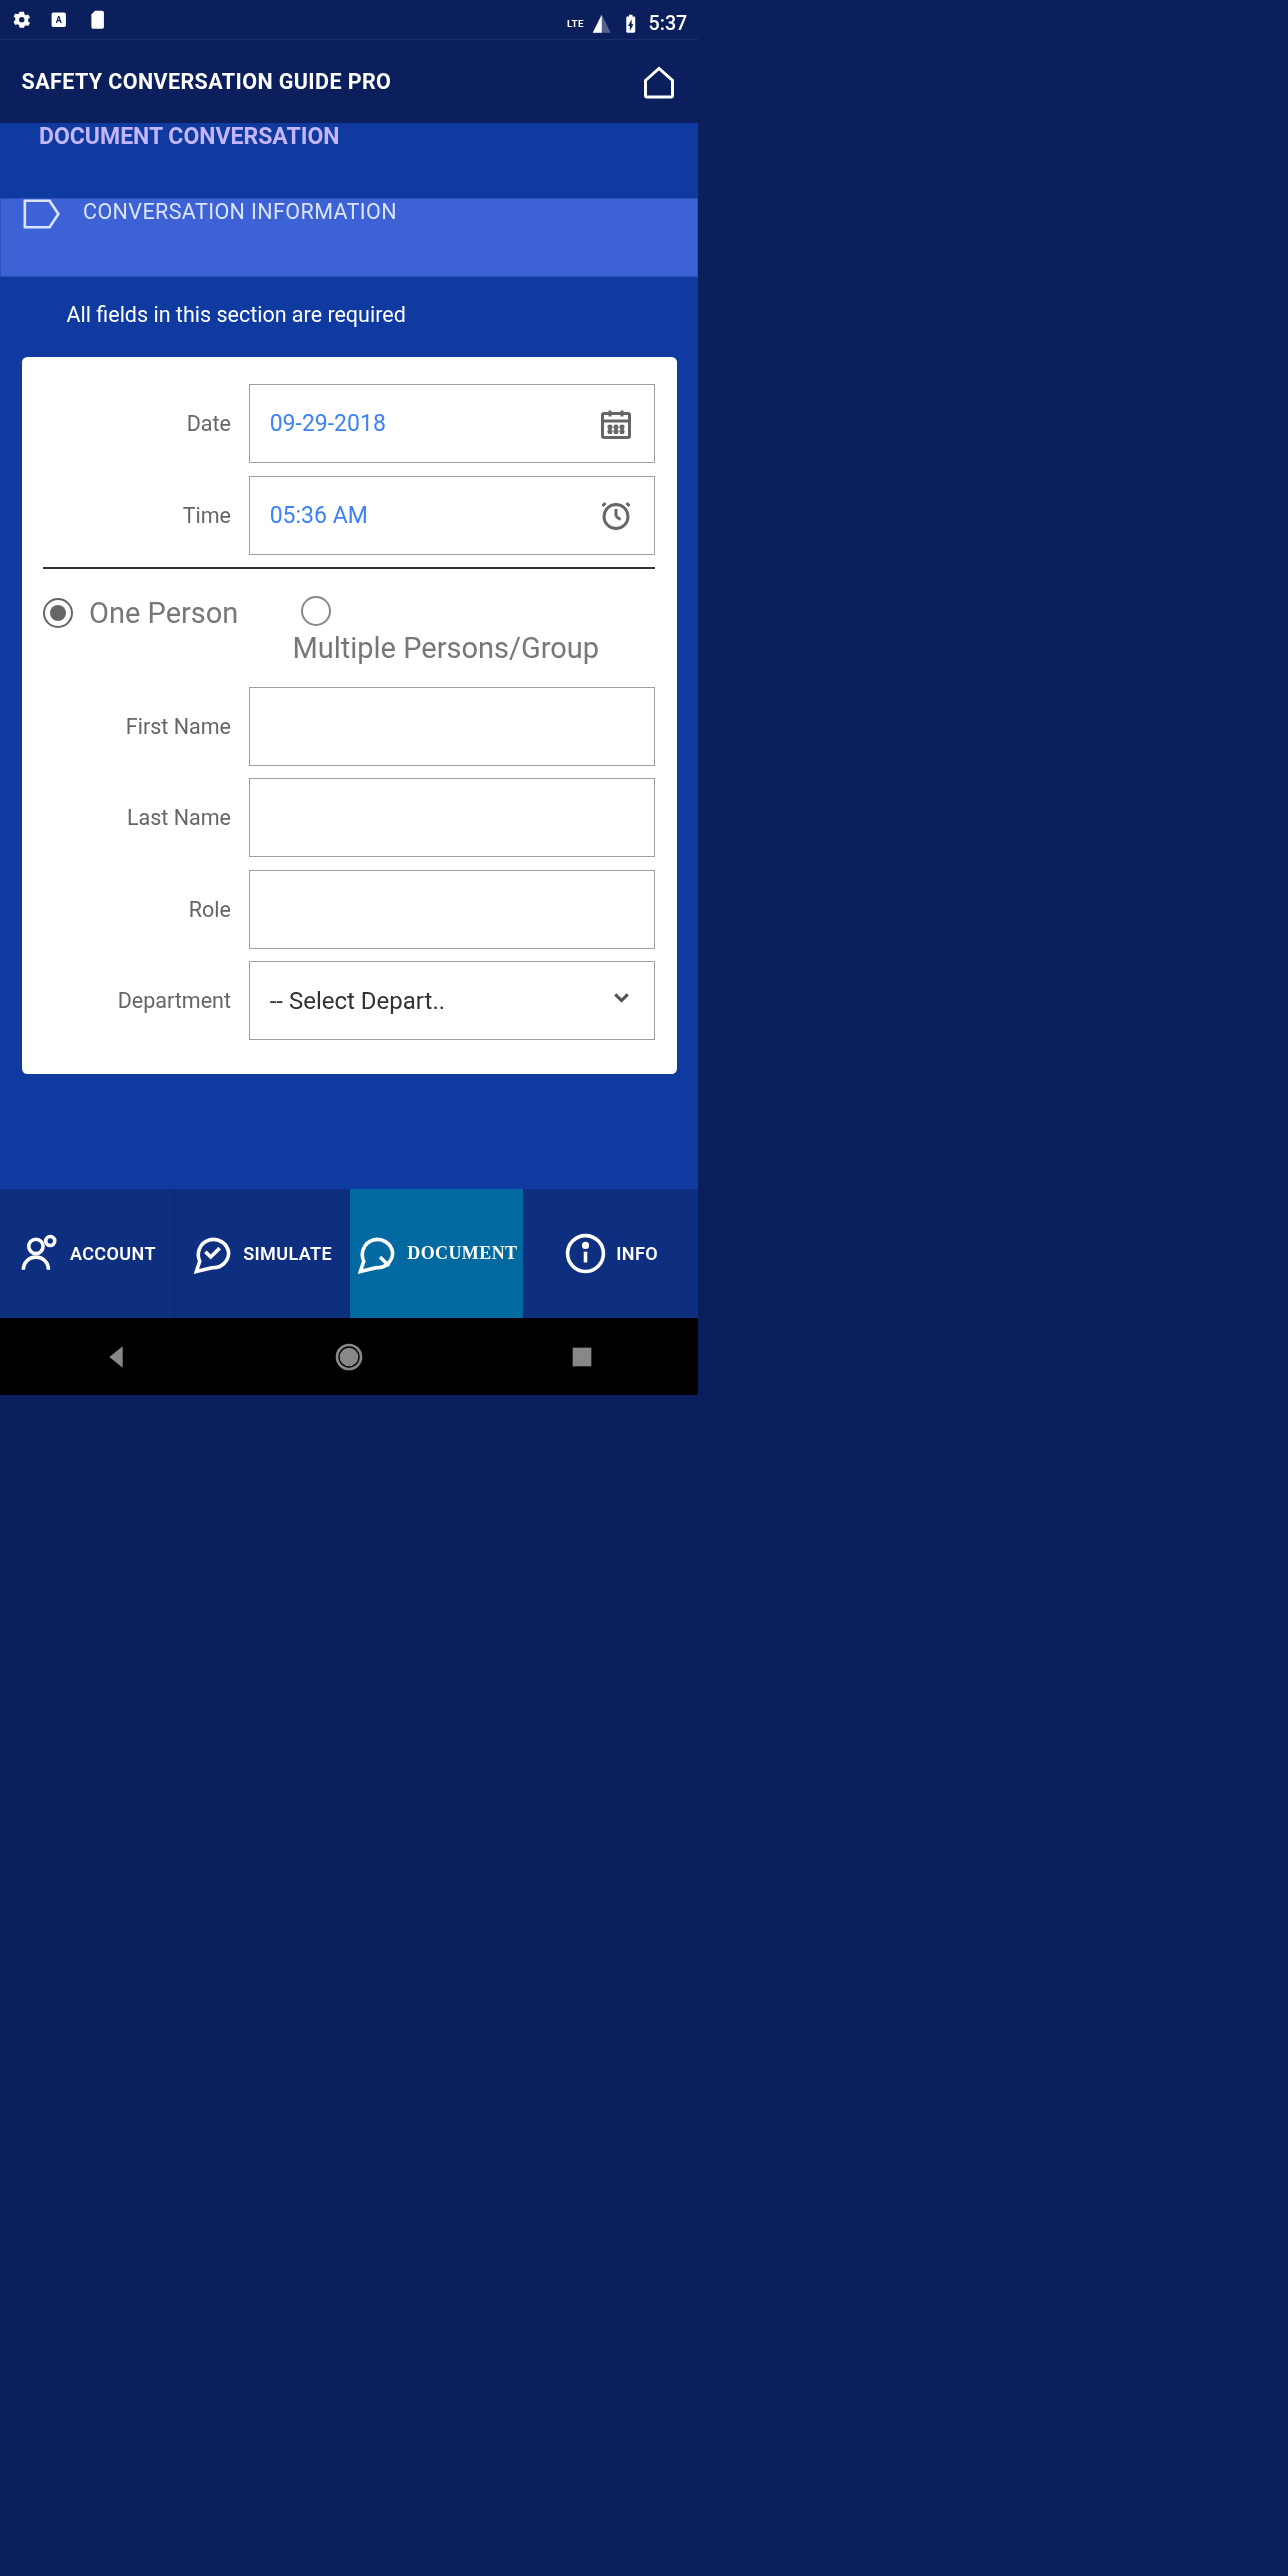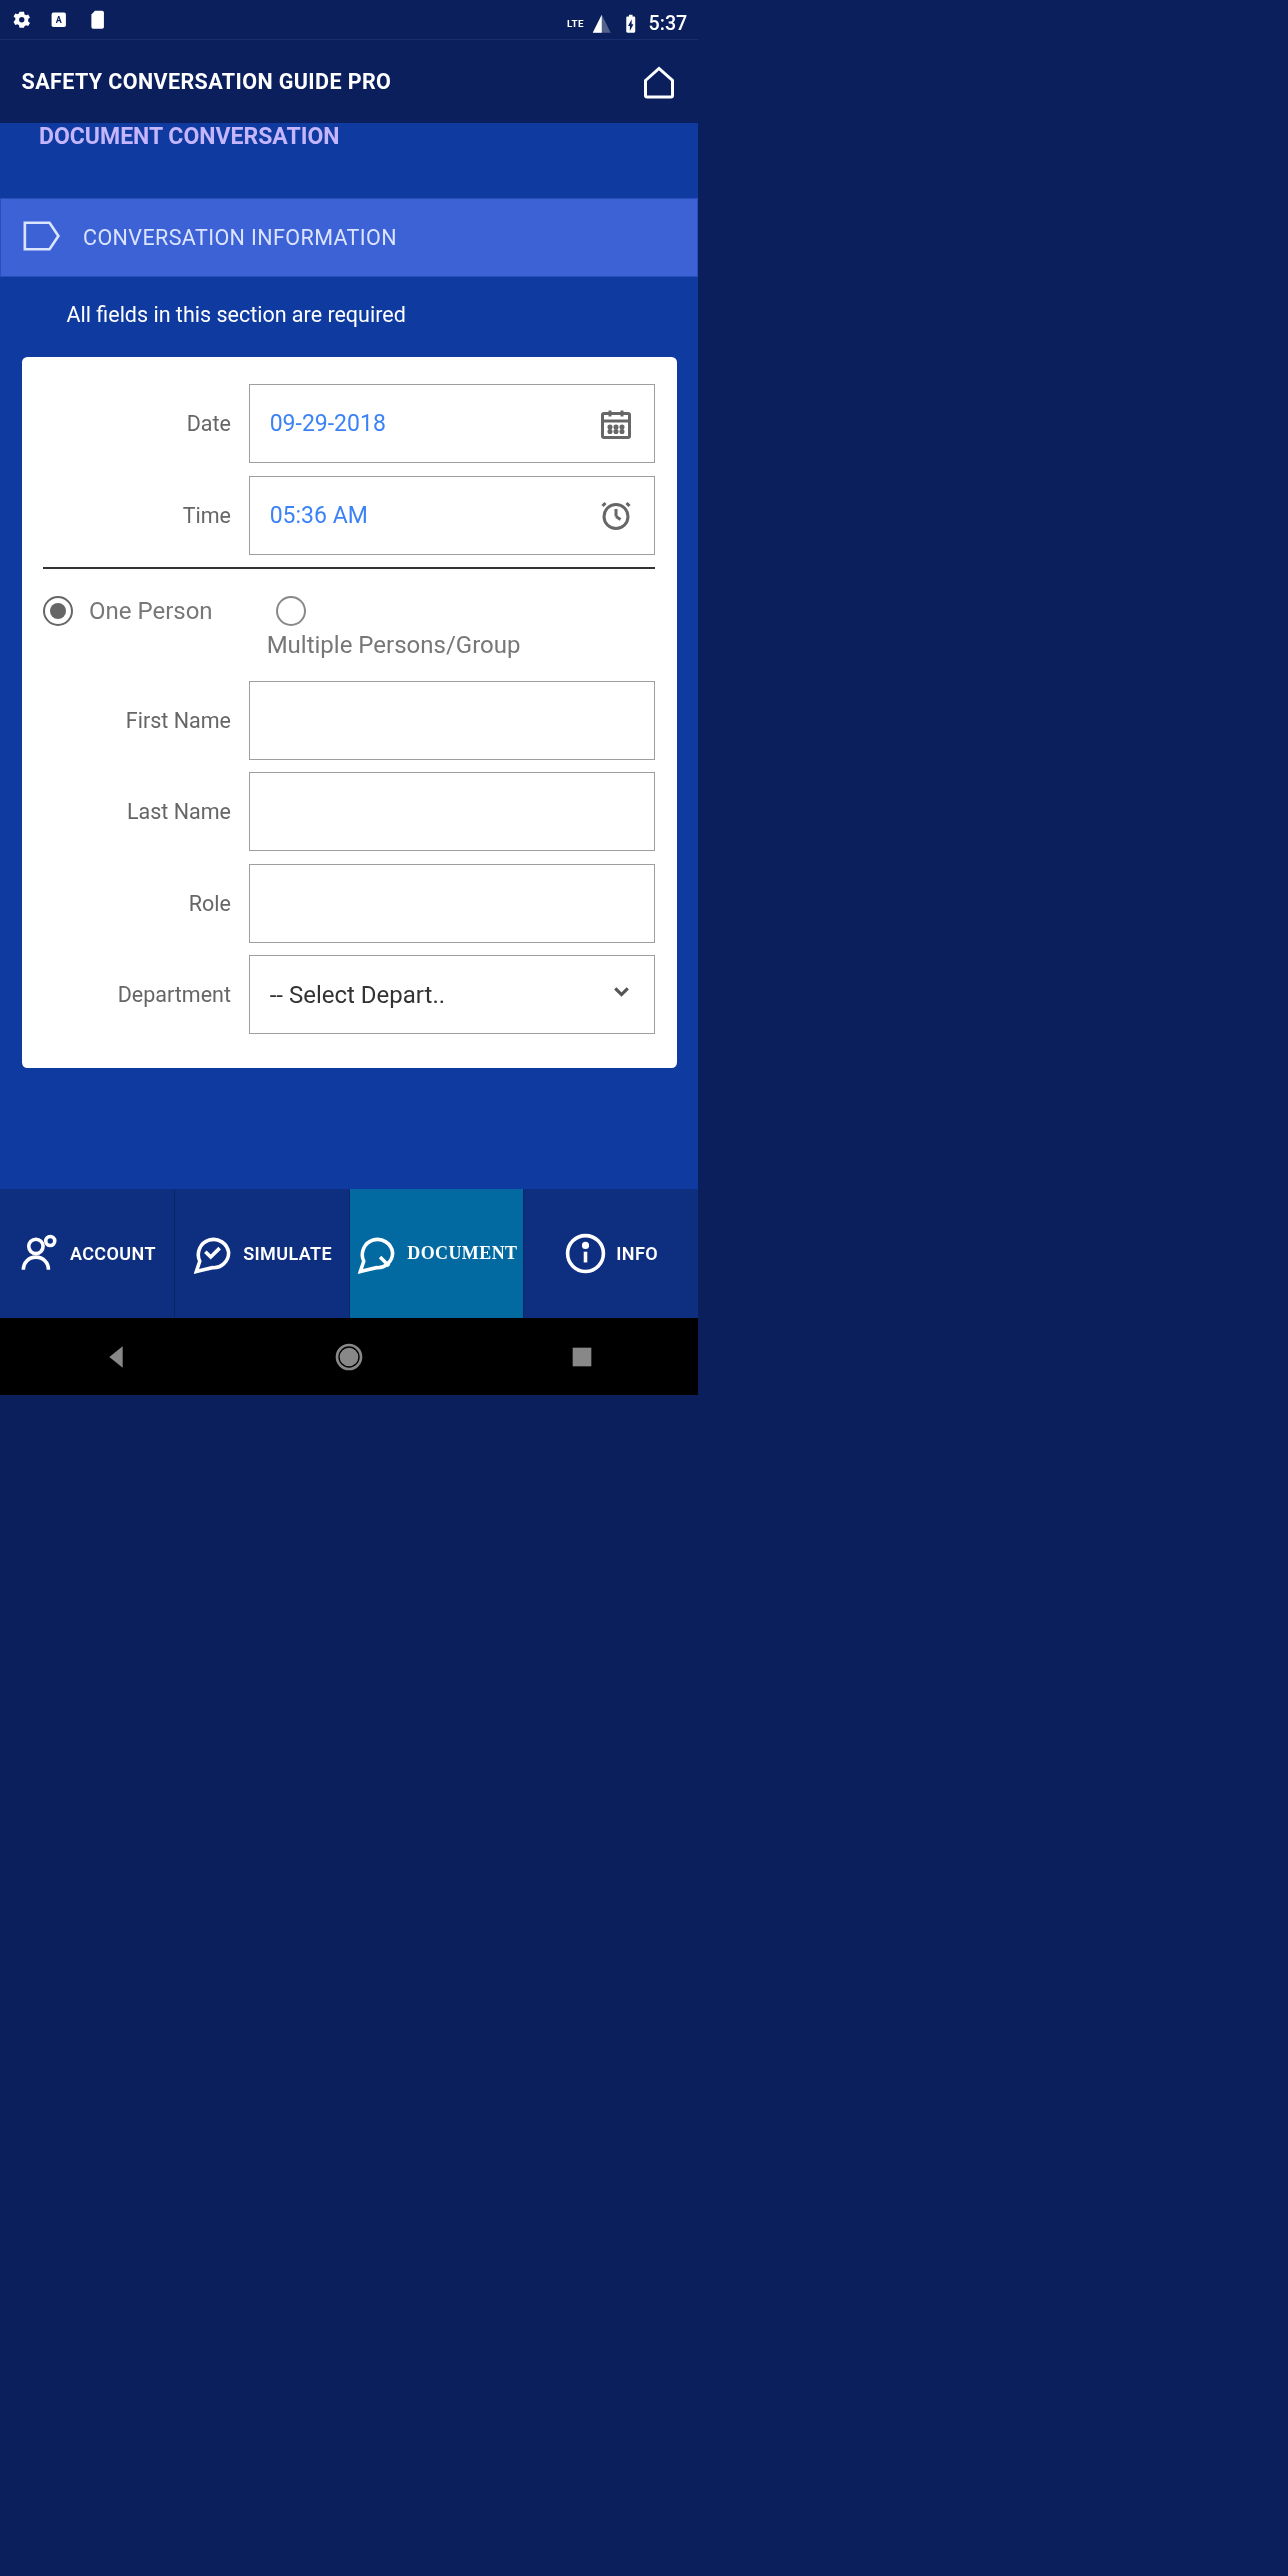--- a/index.html
+++ b/index.html
@@ -16,21 +16,21 @@
   
   .app-bar { height: 84px; background: #0a1f5c; border-top: 0.9px solid #183070; display: flex; align-items: center; padding: 0 21.5px; color: #fff; }
   .app-title { font-size: 21.5px; font-weight: 700; letter-spacing: 0.4px; }
   .home-btn { margin-left: auto; width: 36px; height: 36px; }
 
   
   .sub-header { height: 75px; background: #0f3aa0; display: flex; align-items: flex-start; padding: 0 39px; color: #c4b5fd; }
   .sub-title { font-size: 23px; font-weight: 700; }
 
   
-  .section-banner { height: 79px; background: #3d62d6; border: 0.9px solid #2b4fb8; display: flex; align-items: center; padding: 0 21.5px; gap: 21.5px; color: #dbe4ff; }
+  .section-banner { height: 79px; background: #3d62d6; border: 0.9px solid #2b4fb8; display: flex; padding: 0 21.5px; gap: 21.5px; color: #dbe4ff; }
   .section-banner-text { font-size: 21.5px; letter-spacing: 0.4px; }
 
   
   .content { flex: 1; background: #0f3aa0; padding: 0 21.5px 0 21.5px; overflow: hidden; }
   .helper-text { color: #fff; font-size: 21.5px; padding: 25px 45px 30px; }
 
   .card { background: #fff; border-radius: 5.4px; padding: 27px 21.5px 21.5px; }
 
   .row { display: flex; align-items: center; margin-bottom: 12.5px; }
   .row-label { width: 206px; text-align: right; padding-right: 18px; font-size: 21.5px; color: #666; }
@@ -40,21 +40,21 @@
   .input-box.empty { height: 79px; }
   .input-icon-right { margin-left: auto; color: #666; width: 36px; height: 36px; }
 
   .divider { height: 1.8px; background: #333; margin: 10.7px 0 19.7px; }
 
   .radio-row { display: flex; align-items: flex-start; padding: 7.2px 0 21.5px 0; }
   .radio-item { display: flex; align-items: center; gap: 16px; }
   .radio-outer { width: 30px; height: 30px; border: 2.7px solid #888; border-radius: 50%; display: flex; align-items: center; justify-content: center; }
   .radio-outer.selected { border-color: #666; }
   .radio-inner { width: 16px; height: 16px; background: #666; border-radius: 50%; }
-  .radio-label { font-size: 24px; color: #777; }
+  .radio-label { font-size: 29px; color: #777; }
   .radio-block-2 { margin-left: 54px; display: flex; flex-direction: column; align-items: flex-start; }
   .radio-block-2 .radio-outer { margin-left: 9px; margin-bottom: 5.4px; }
 
   .select-box { border: 1.3px solid #9e9e9e; height: 79px; display: flex; align-items: center; padding: 0 19.7px; font-size: 24px; color: #333; }
   .chevron { margin-left: auto; }
 
   
   .tabs { height: 129px; display: flex; background: #0e2e80; }
   .tab { flex: 1; display: flex; flex-direction: row; align-items: center; justify-content: center; gap: 9px; color: #fff; border-right: 0.9px solid #0a2568; }
   .tab:last-child { border-right: none; }

